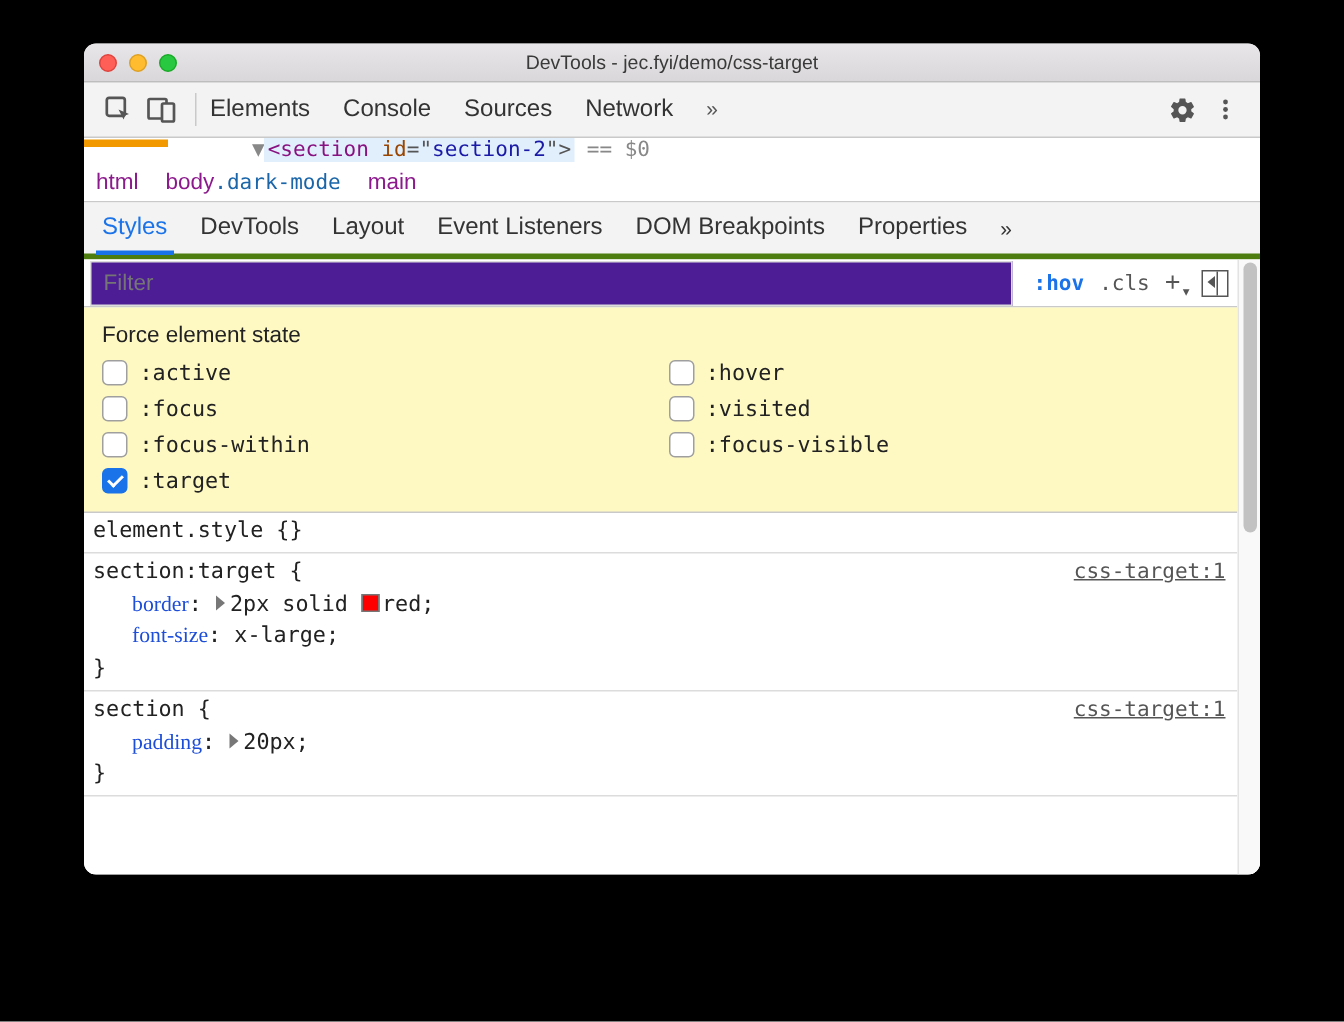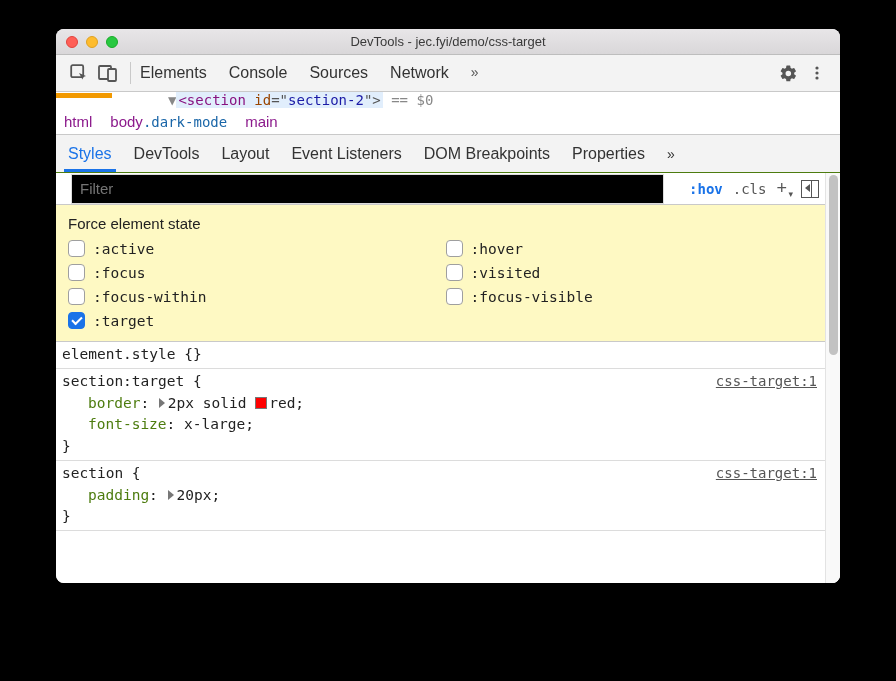--- a/index.html
+++ b/index.html
@@ -113,21 +113,21 @@
     background: #eaeaea;
     padding: 3px 6px;
   }
 
   .subtabs {
     height: 38px;
     display: flex;
     align-items: center;
     gap: 22px;
     padding: 0 12px;
-    border-bottom: 1px solid #4d7c0f;
+    border-bottom: 4px solid #4d7c0f;
     background: #f3f3f3;
     font-size: 16px;
     flex: none;
   }
   .subtabs span { color:#333; }
   .subtabs .active {
     color:#1a73e8;
     position: relative;
   }
   .subtabs .active::after {
@@ -176,22 +176,22 @@
     background:#fff;
   }
   .filter-input {
     flex:1;
     height: 30px;
     border: 1px solid #dcdcdc;
     padding: 0 8px;
     font-size: 15px;
     color:#888;
     outline:none;
-    background: #000000;
-    margin: 15px;
+    background: #4c1d95;
+    margin: 4px;
   }
   .hov { color:#1a73e8; font-family:Menlo,monospace; font-size:14px; font-weight: 600; }
   .cls { color:#555; font-family:Menlo,monospace; font-size:14px;text-align:center; }
   .plus {
     font-size: 18px;
     color:#555;
     position: relative;
     padding-right: 4px;
   }
   .plus sub { font-size:9px; position:absolute; right:-2px; bottom:0; }
@@ -264,21 +264,21 @@
   .rule {
     padding: 2px 6px 2px 6px;
     font-family: Menlo, Consolas, monospace;
     font-size: 14.5px;
     border-bottom: 1px solid #dcdcdc;
     position: relative;
     line-height: 1.5;
   }
   .rule .selector { color:#222; }
   .rule .brace { color:#222; }
-  .rule .prop { color:#4d7c0f; }
+  .rule .prop { color:#1d4ed8;font-family:Liberation Serif, serif; }
   .rule .val { color:#222; }
   .rule .colorchip {
     display:inline-block;
     width:12px; height:12px;
     background:red;
     border:1px solid #777;
     vertical-align: -1px;
     margin-right: 2px;
   }
   .rule .expand-tri {

